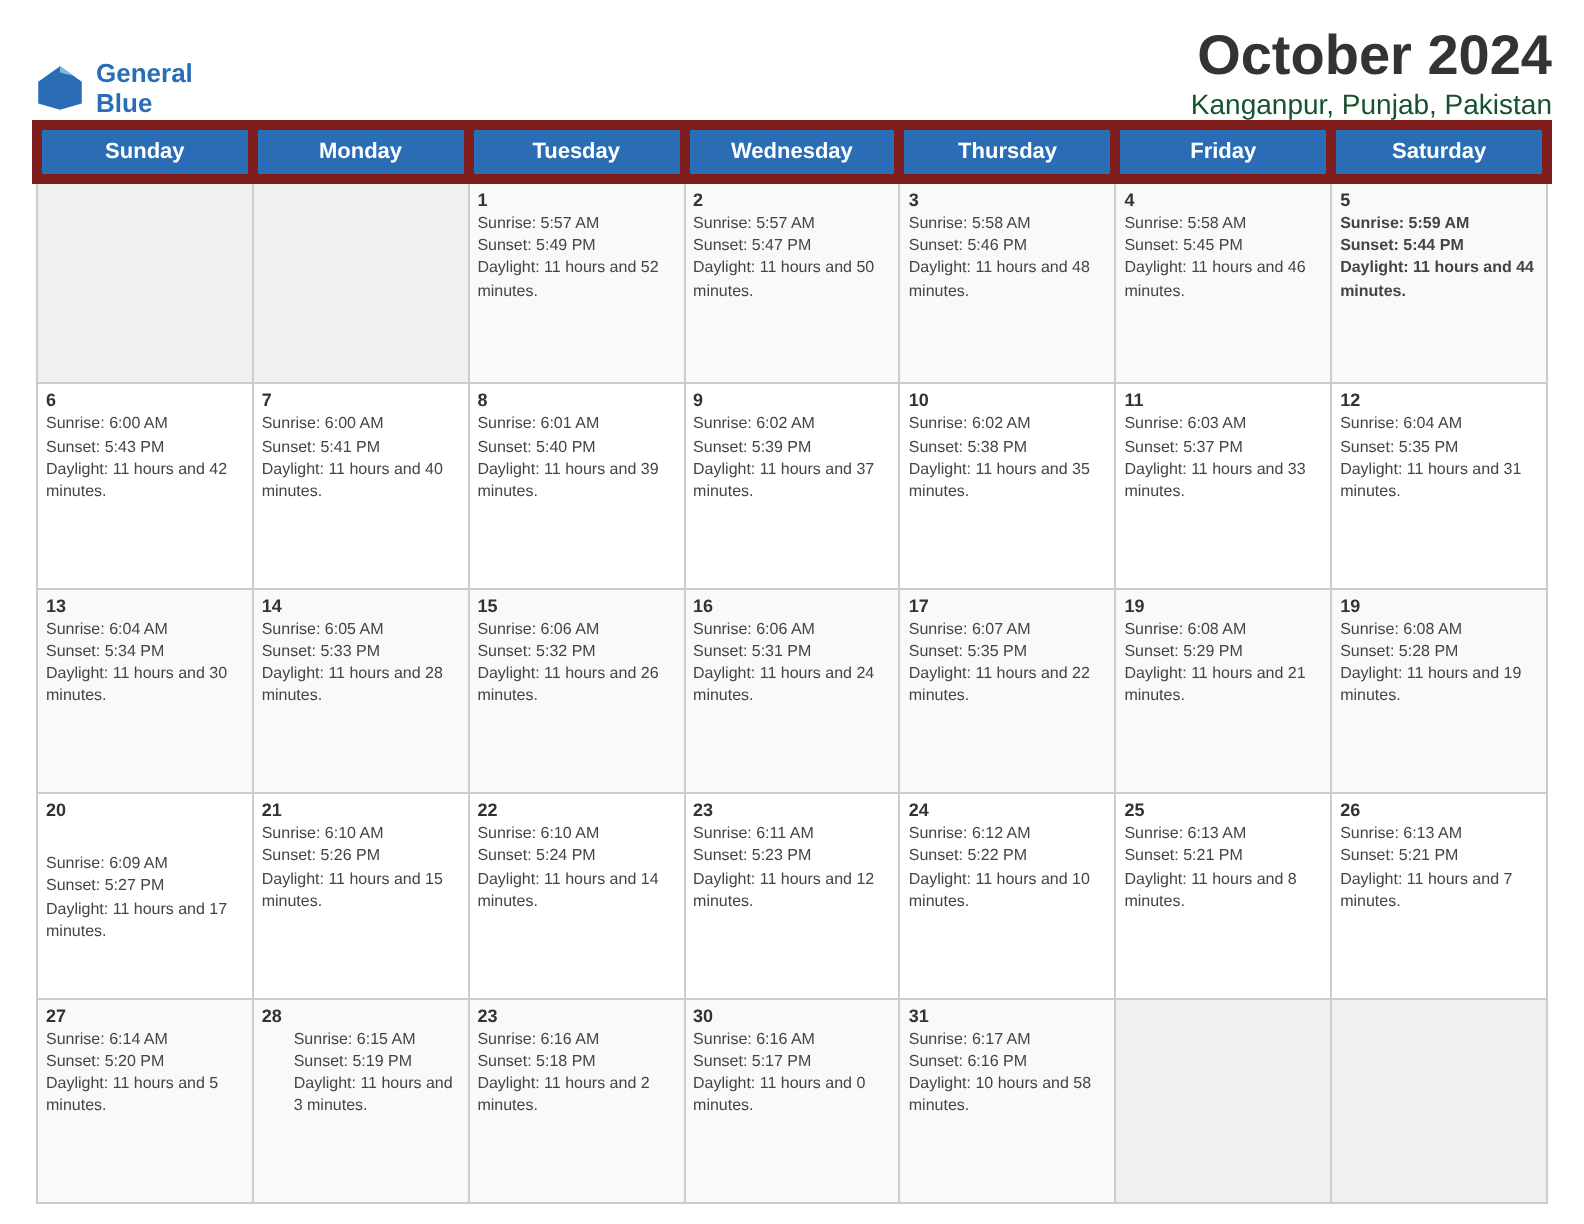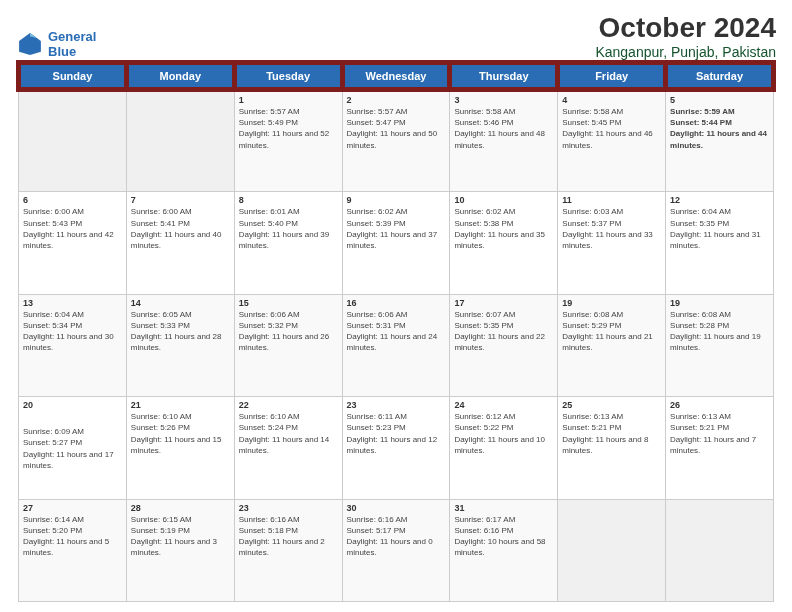--- a/index.html
+++ b/index.html
@@ -309,21 +309,21 @@
           </tr>
           <tr>
             <td>
               <span class="day-num">27</span>
               <div class="day-info" style="white-space: pre-line;">Sunrise: 6:14 AM
 Sunset: 5:20 PM
 Daylight: 11 hours and 5 minutes.</div>
             </td>
             <td>
               <span class="day-num">28</span>
-              <div class="day-info" style="white-space: pre-line;">Sunrise: 6:15 AM
+              <div class="day-info" style="white-space: pre-line; margin-left: 16px;">Sunrise: 6:15 AM
 Sunset: 5:19 PM
 Daylight: 11 hours and 3 minutes.</div>
             </td>
             <td>
               <span class="day-num">23</span>
               <div class="day-info" style="white-space: pre-line;">Sunrise: 6:16 AM
 Sunset: 5:18 PM
 Daylight: 11 hours and 2 minutes.</div>
             </td>
             <td>

